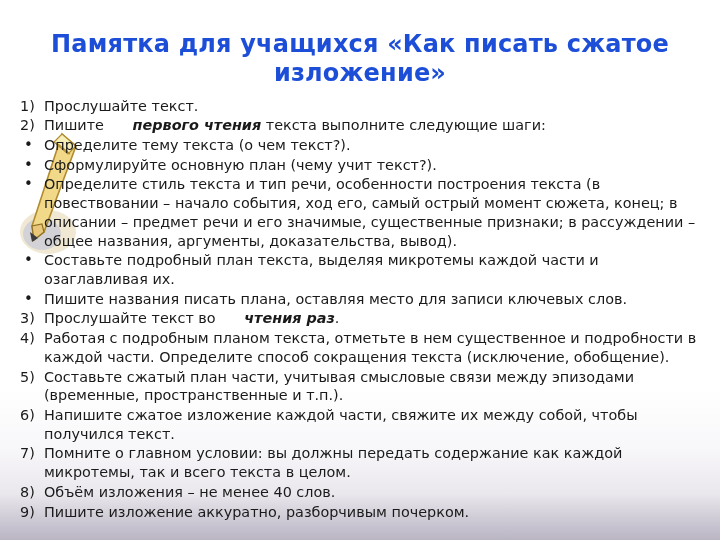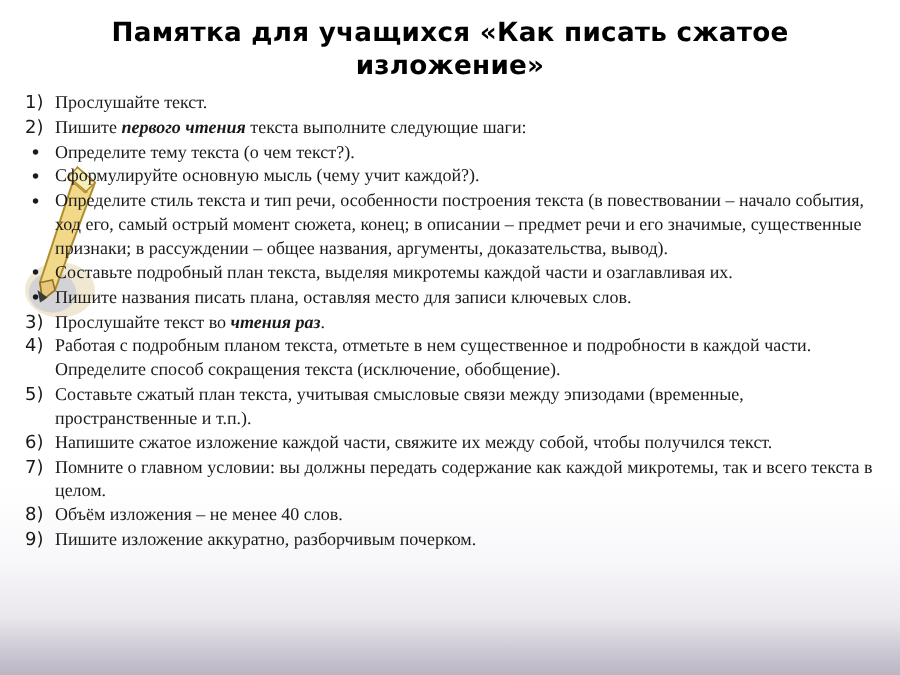--- a/index.html
+++ b/index.html
@@ -15,26 +15,26 @@
   }
   .slide {
     position: relative;
     width: 720px;
     height: 540px;
     box-sizing: border-box;
     padding: 14px 14px 0 14px;
   }
   .title {
     text-align: center;
-    color: #000000;
+    color: #1d4ed8;
     font-weight: bold;
-    font-size: 21px;
+    font-size: 24px;
     line-height: 1.22;
     letter-spacing: 0.2px;
-    margin: 0 30px 4px 30px;
+    margin: 16px 30px 4px 30px;
   }
   .body {
     position: relative;
     margin-top: 8px;
     color: #1a1a1a;
     font-size: 14.4px;
     line-height: 1.30;
   }
   .line {
     position: relative;
@@ -52,25 +52,25 @@
   .line.bullet .marker {
     left: 10px;
     font-size: 15px;
     line-height: 1.24;
   }
   .line.num .marker {
     left: 6px;
   }
   .line .txt {
     display: block;
-    font-family: Liberation Serif, serif;
   }
   i.emi {
     font-style: italic;
     font-weight: bold;
+    margin-left: 24px;
   }
   .pencil {
     position: absolute;
     left: 18px;
     top: 128px;
     width: 66px;
     height: 128px;
     pointer-events: none;
   }
   .tail-shade {
@@ -125,21 +125,21 @@
       <span class="txt"><span>Пишите </span><i class="emi">первого чтения</i><span> текста выполните следующие шаги:</span></span>
     </div>
 
     <div class="line bullet">
       <span class="marker">•</span>
       <span class="txt"> Определите тему текста (о чем текст?).</span>
     </div>
 
     <div class="line bullet">
       <span class="marker">•</span>
-      <span class="txt">Сформулируйте основную мысль (чему учит каждой?).</span>
+      <span class="txt">Сформулируйте основную план (чему учит текст?).</span>
     </div>
 
     <div class="line bullet">
       <span class="marker">•</span>
       <span class="txt">Определите стиль текста и тип речи, особенности построения текста (в повествовании – начало события, ход его, самый острый момент сюжета, конец; в описании – предмет речи и его значимые, существенные признаки; в рассуждении – общее названия, аргументы, доказательства, вывод).</span>
     </div>
 
     <div class="line bullet">
       <span class="marker">•</span>
       <span class="txt">Составьте подробный план текста, выделяя микротемы каждой части и озаглавливая их.</span>
@@ -155,21 +155,21 @@
       <span class="txt"><span>Прослушайте текст во </span><i class="emi">чтения раз</i><span>.</span></span>
     </div>
 
     <div class="line num">
       <span class="marker">4)</span>
       <span class="txt">Работая с подробным планом текста, отметьте в нем существенное и подробности в каждой части. Определите способ сокращения текста (исключение, обобщение).</span>
     </div>
 
     <div class="line num">
       <span class="marker">5)</span>
-      <span class="txt">Составьте сжатый план текста, учитывая смысловые связи между эпизодами (временные, пространственные и т.п.).</span>
+      <span class="txt">Составьте сжатый план части, учитывая смысловые связи между эпизодами (временные, пространственные и т.п.).</span>
     </div>
 
     <div class="line num">
       <span class="marker">6)</span>
       <span class="txt">Напишите сжатое изложение каждой части, свяжите их между собой, чтобы получился текст.</span>
     </div>
 
     <div class="line num">
       <span class="marker">7)</span>
       <span class="txt">Помните о главном условии: вы должны передать содержание как каждой микротемы, так и всего текста в целом.</span>

